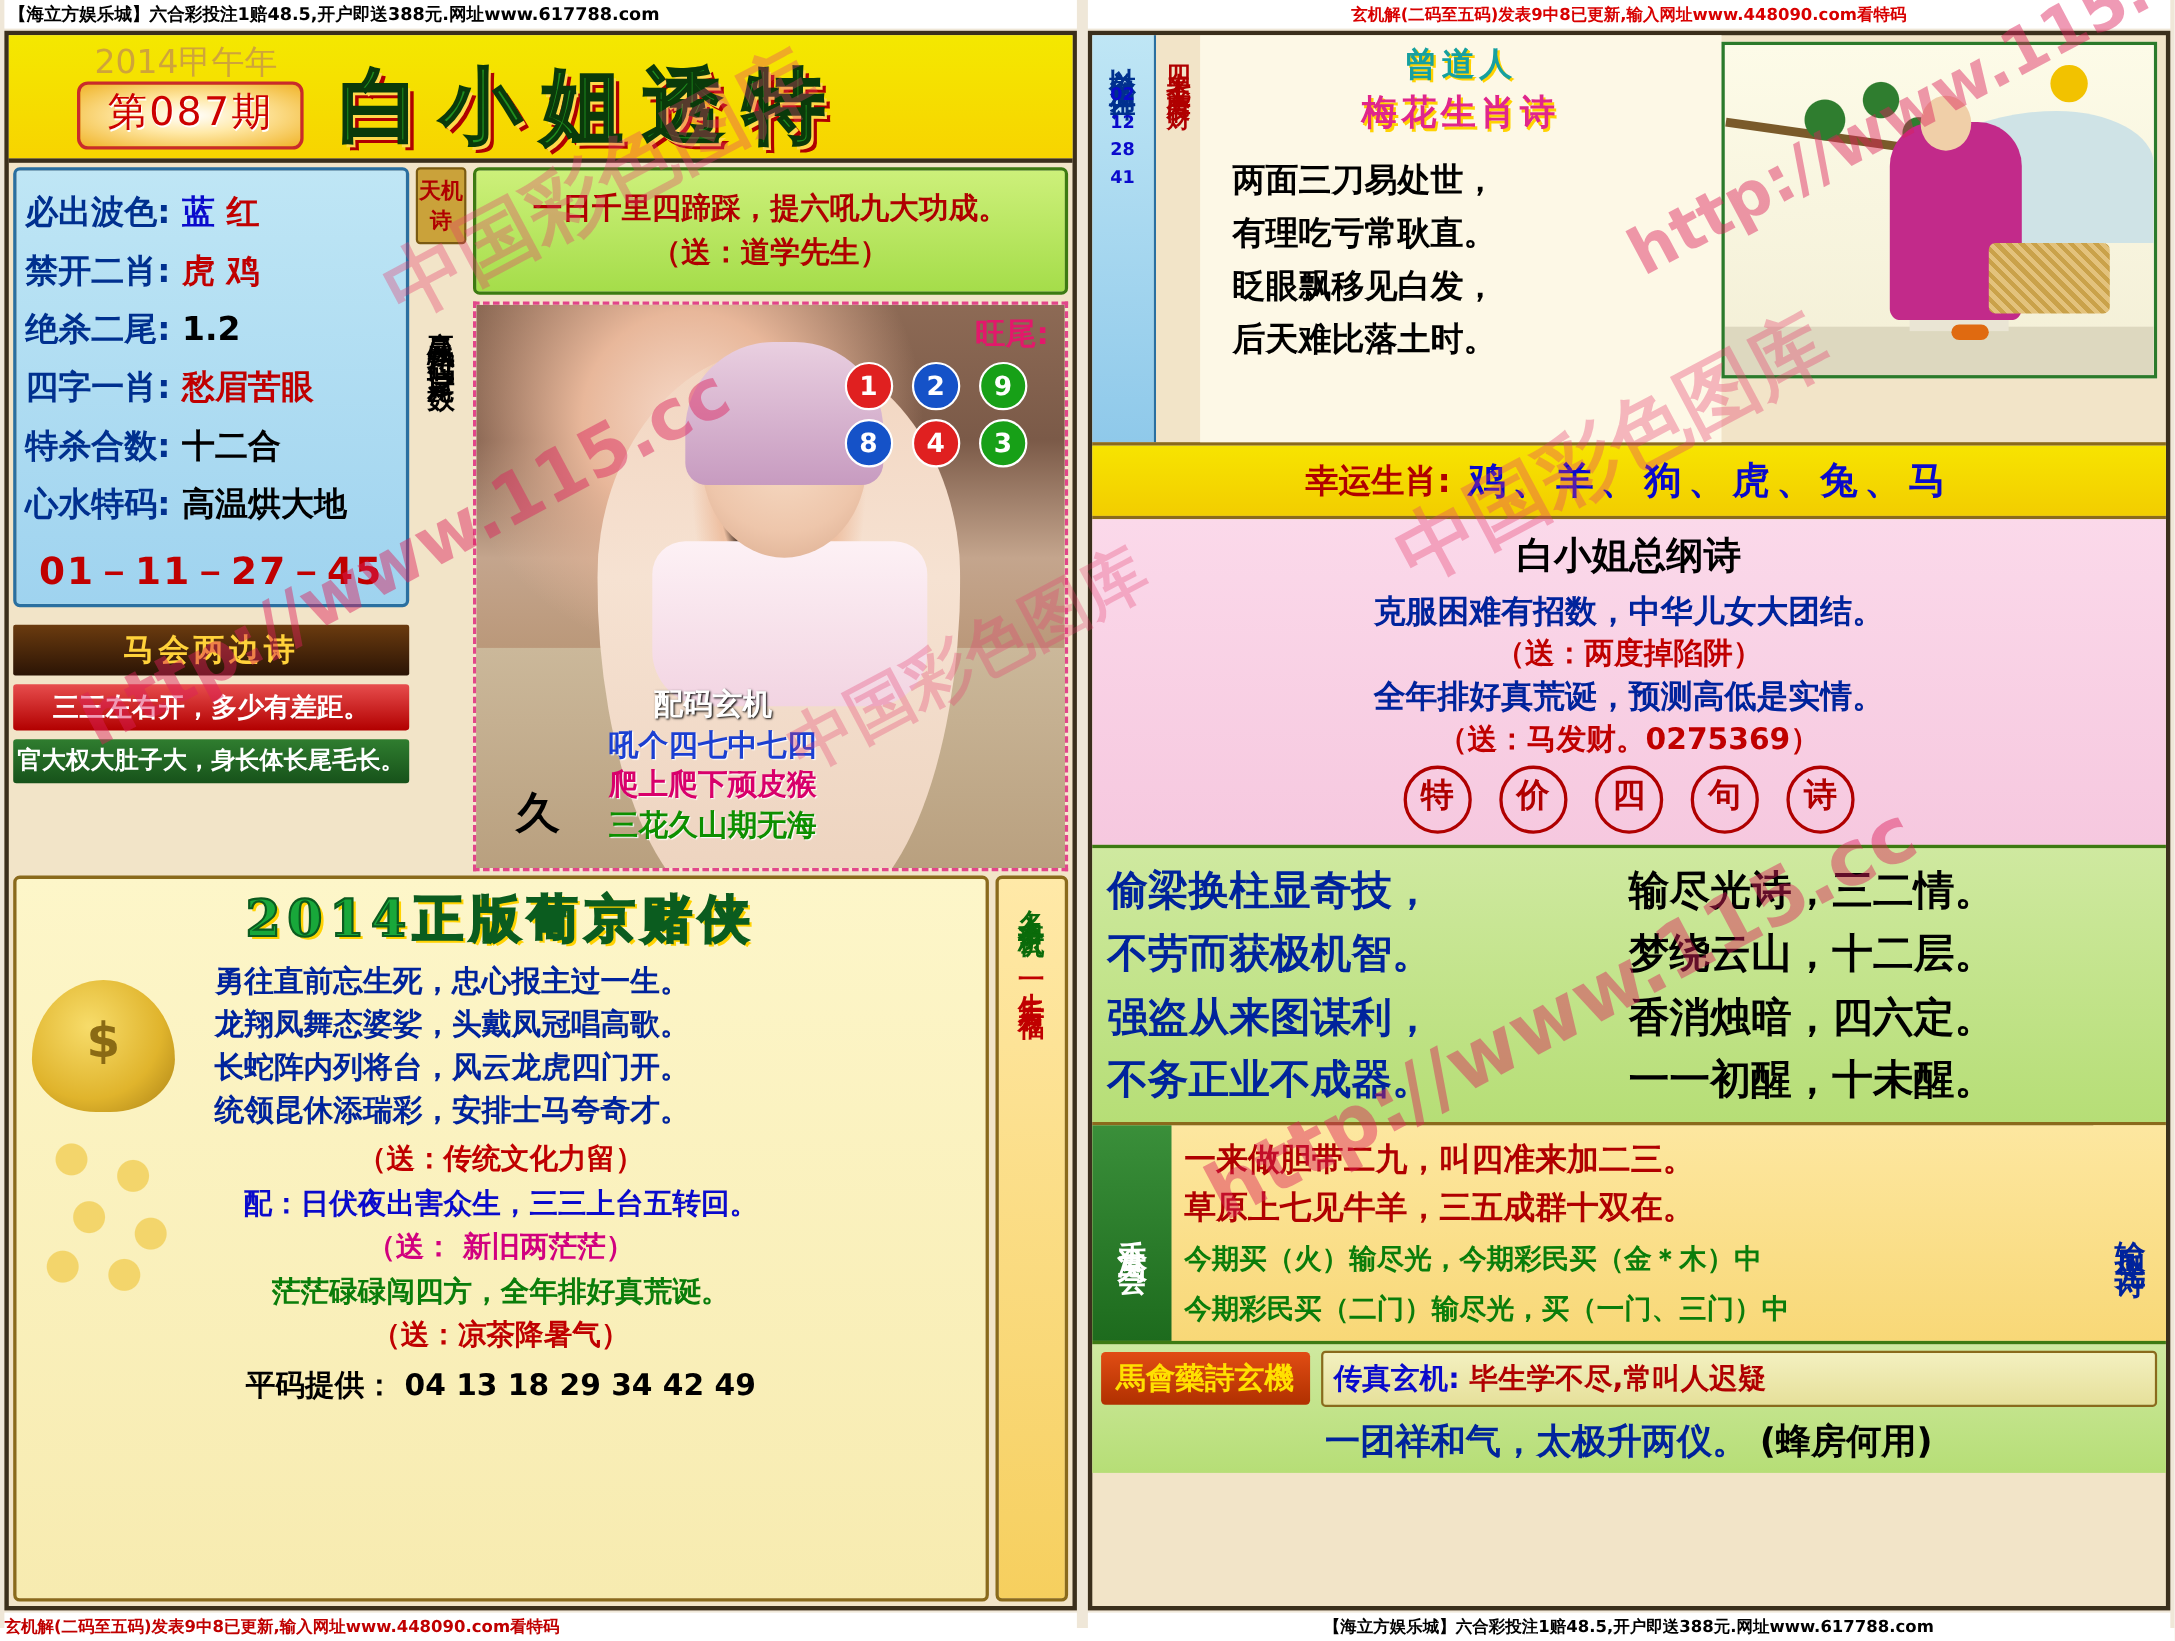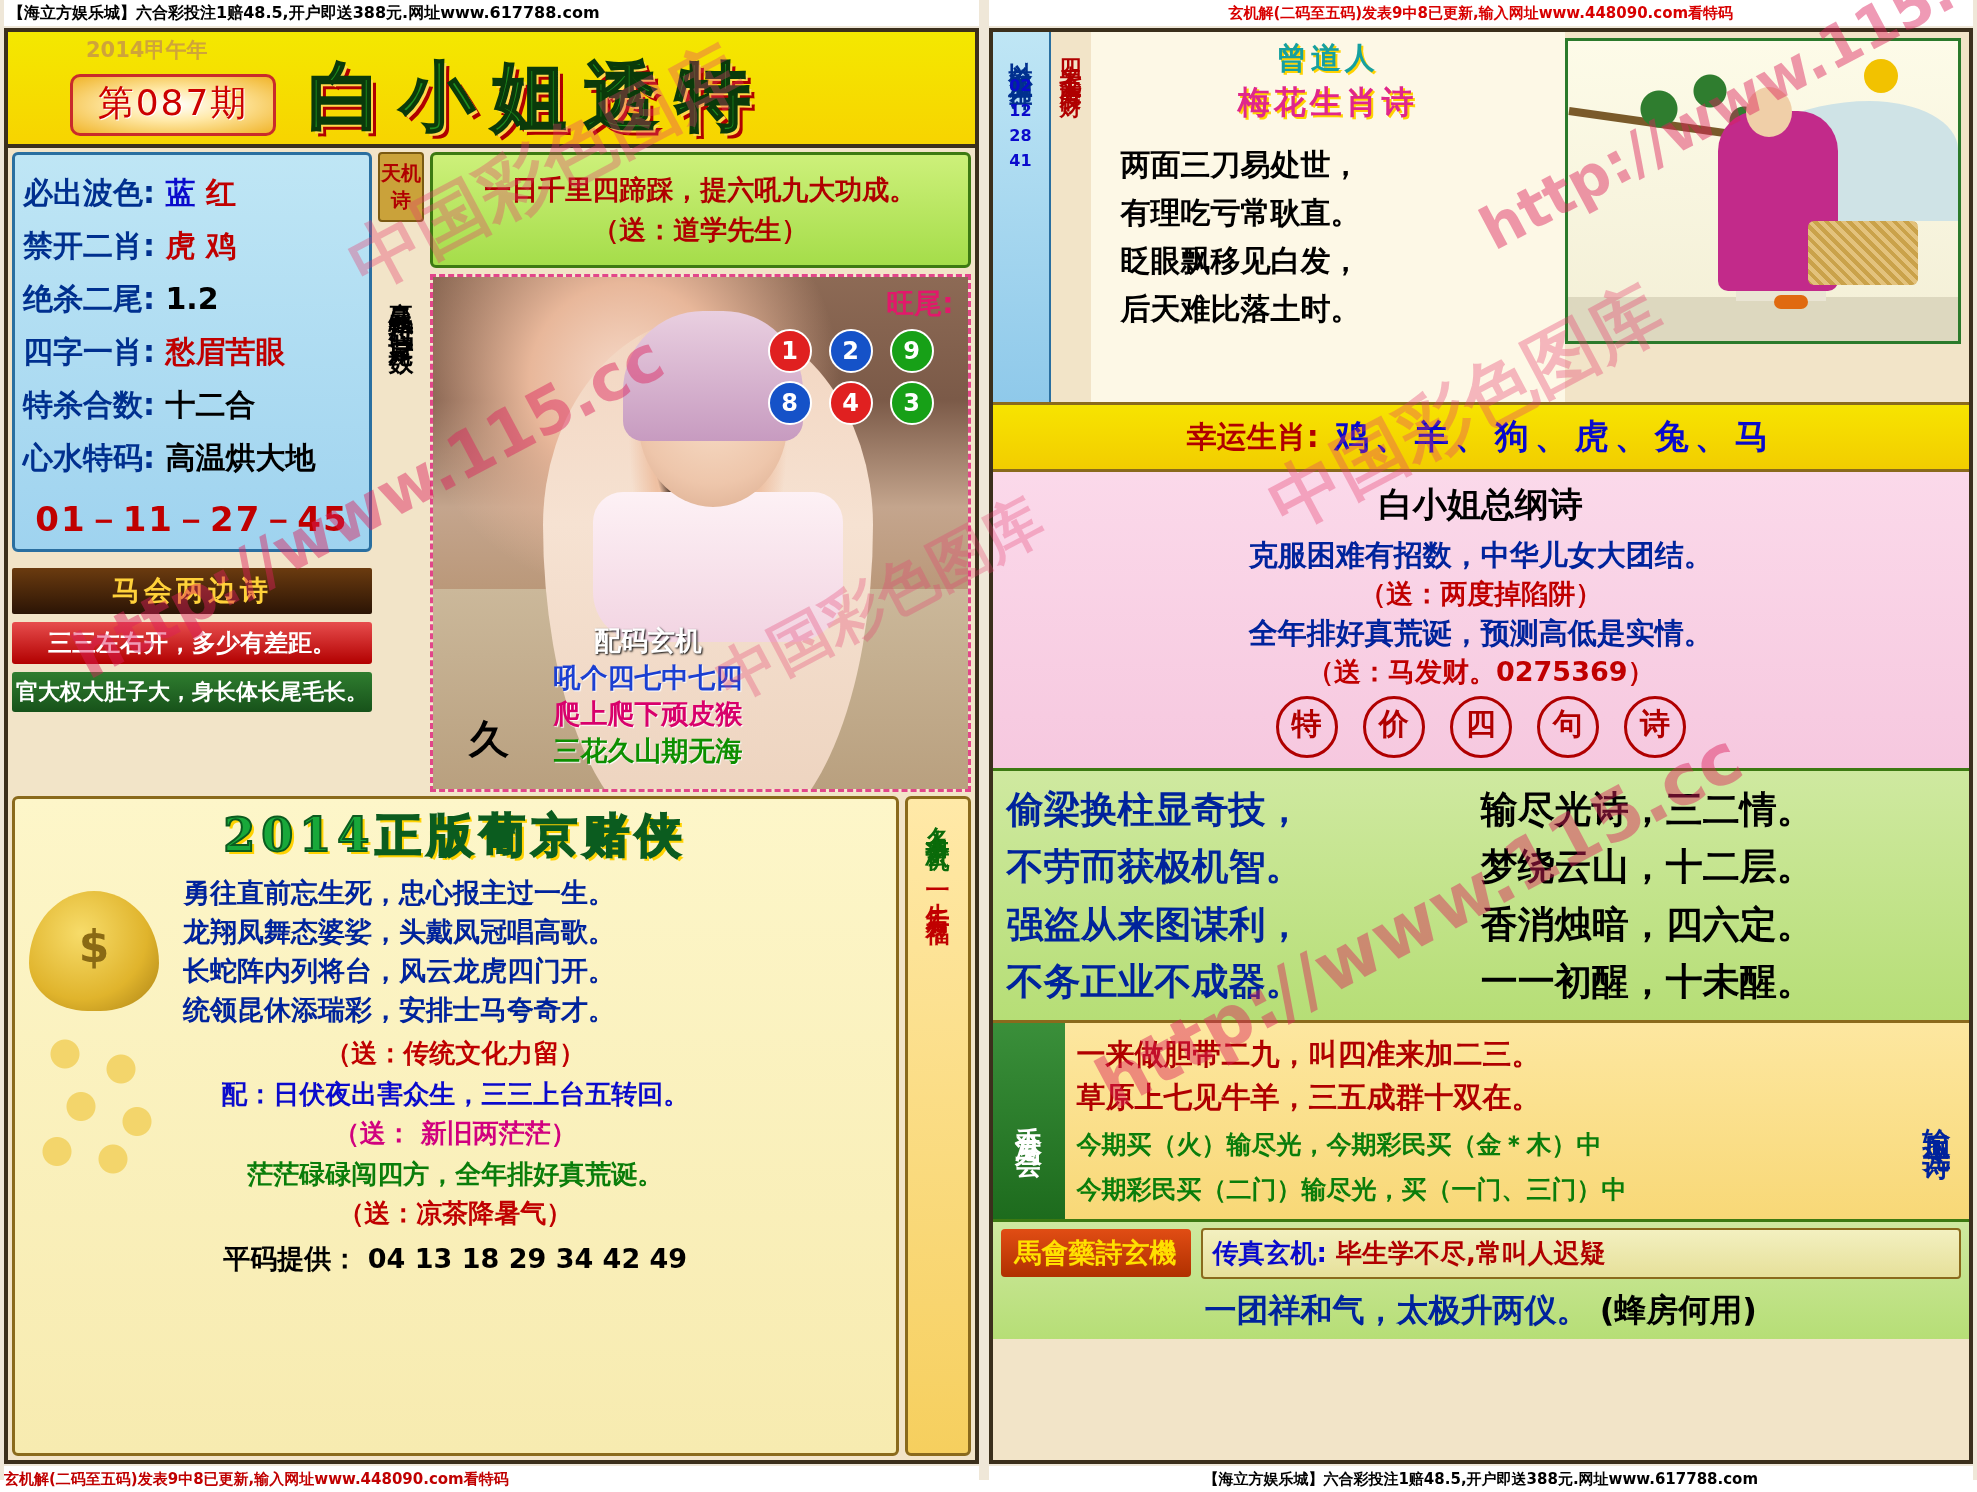--- a/index.html
+++ b/index.html
@@ -37,21 +37,21 @@
   
   .left-frame{
     flex:1;margin:2px 0 2px 0;border:4px solid #3b2f1c;background:#f2e4c8;
     position:relative;display:flex;flex-direction:column;
   }
   .title-band{
     height:112px;background:linear-gradient(#f4e800,#f7d400);
     border-bottom:4px solid #3b2f1c;position:relative;overflow:hidden;
   }
   .year-tag{
-    position:absolute;left:78px;top:4px;font-size:21px;color:#cfa43a;font-weight:bold;
+    position:absolute;left:78px;top:4px;font-size:30px;color:#cfa43a;font-weight:normal;
   }
   .issue-badge{
     position:absolute;left:62px;top:42px;width:200px;height:56px;
     background:radial-gradient(ellipse at center,#ffffff 0%,#ffe9a8 40%,#f0b429 100%);
     border:3px solid #c92b2b;border-radius:10px;
     color:#c00;font-size:36px;font-weight:normal;text-align:center;line-height:52px;
     letter-spacing:2px;
     text-shadow:1px 1px 0 #fff;
   }
   .main-title{
@@ -176,21 +176,21 @@
   .cap-r{color:#d8006b;text-shadow:1px 1px 1px #fff;}
   .cap-g{color:#0d8f00;text-shadow:1px 1px 1px #fff;}
   .photo-jiu{
     position:absolute;left:36px;bottom:22px;color:#000;font-size:40px;font-weight:bold;
   }
   
   .row2{display:flex;gap:6px;flex:1;}
   .gamble{
     flex:1;background:linear-gradient(#fdf6c9,#f7ebb0);
     border:3px solid #8a6a1c;border-radius:6px;position:relative;overflow:hidden;
-    padding:4px 8px;box-sizing:border-box;
+    padding:4px 20px;box-sizing:border-box;
   }
   .gamble-title{
     text-align:center;font-size:46px;font-weight:bold;letter-spacing:6px;
     color:#18a83a;-webkit-text-stroke:2px #0b5c1f;
     text-shadow:3px 3px 0 #ffd200;
     font-family:"DejaVu Serif","Liberation Serif",serif;
     margin:2px 0 6px;
   }
   .money-bag{
     position:absolute;left:14px;top:92px;width:130px;height:120px;

